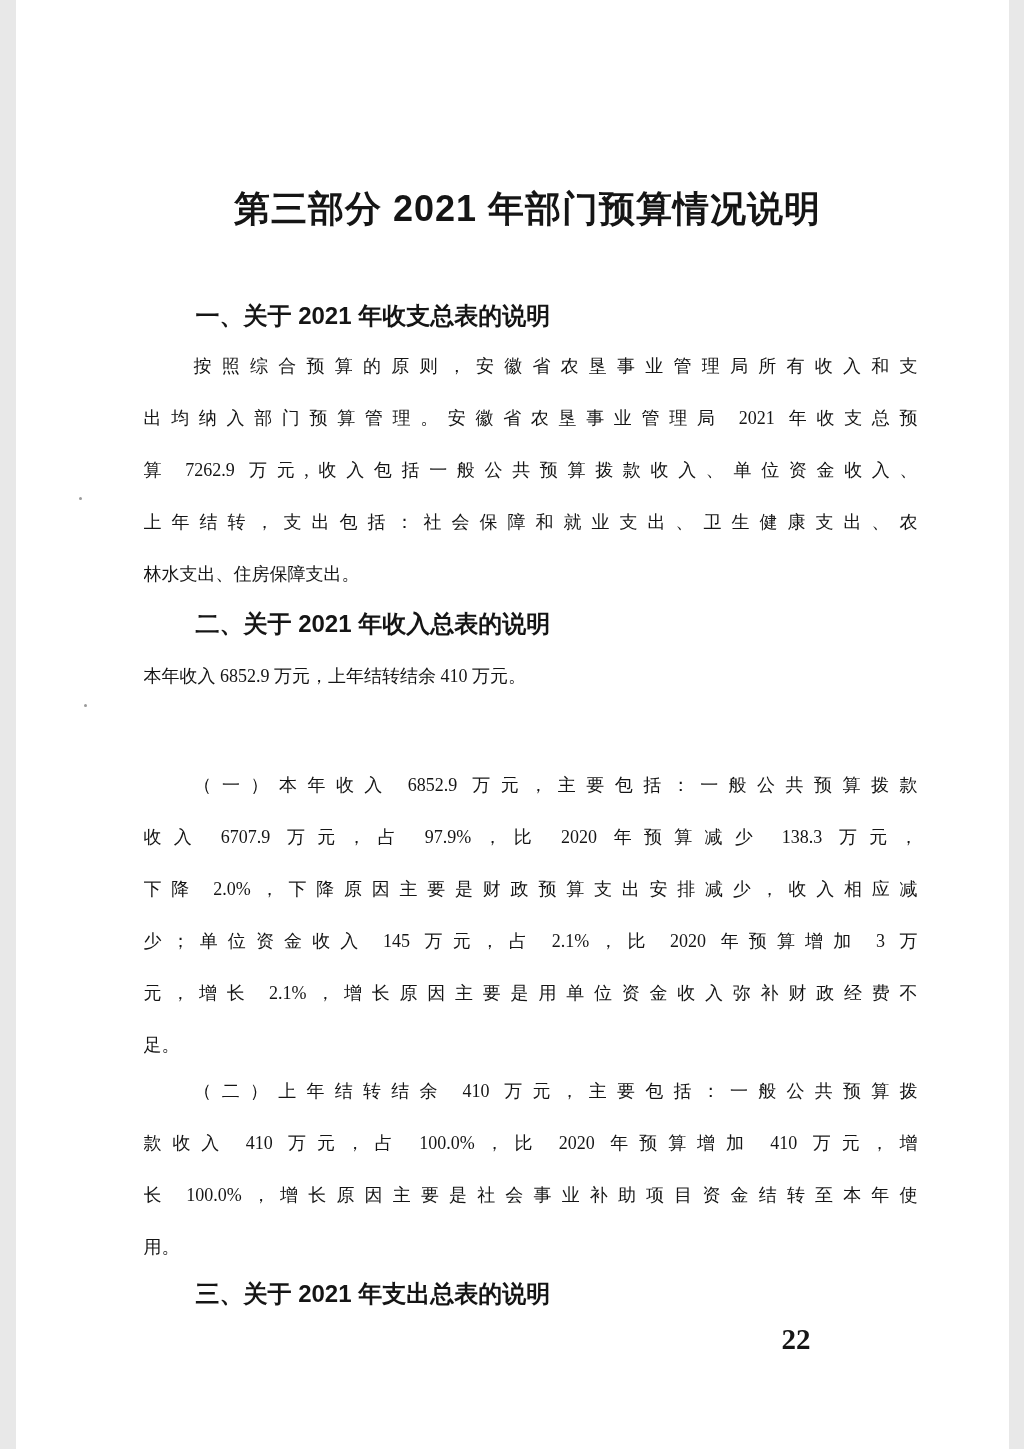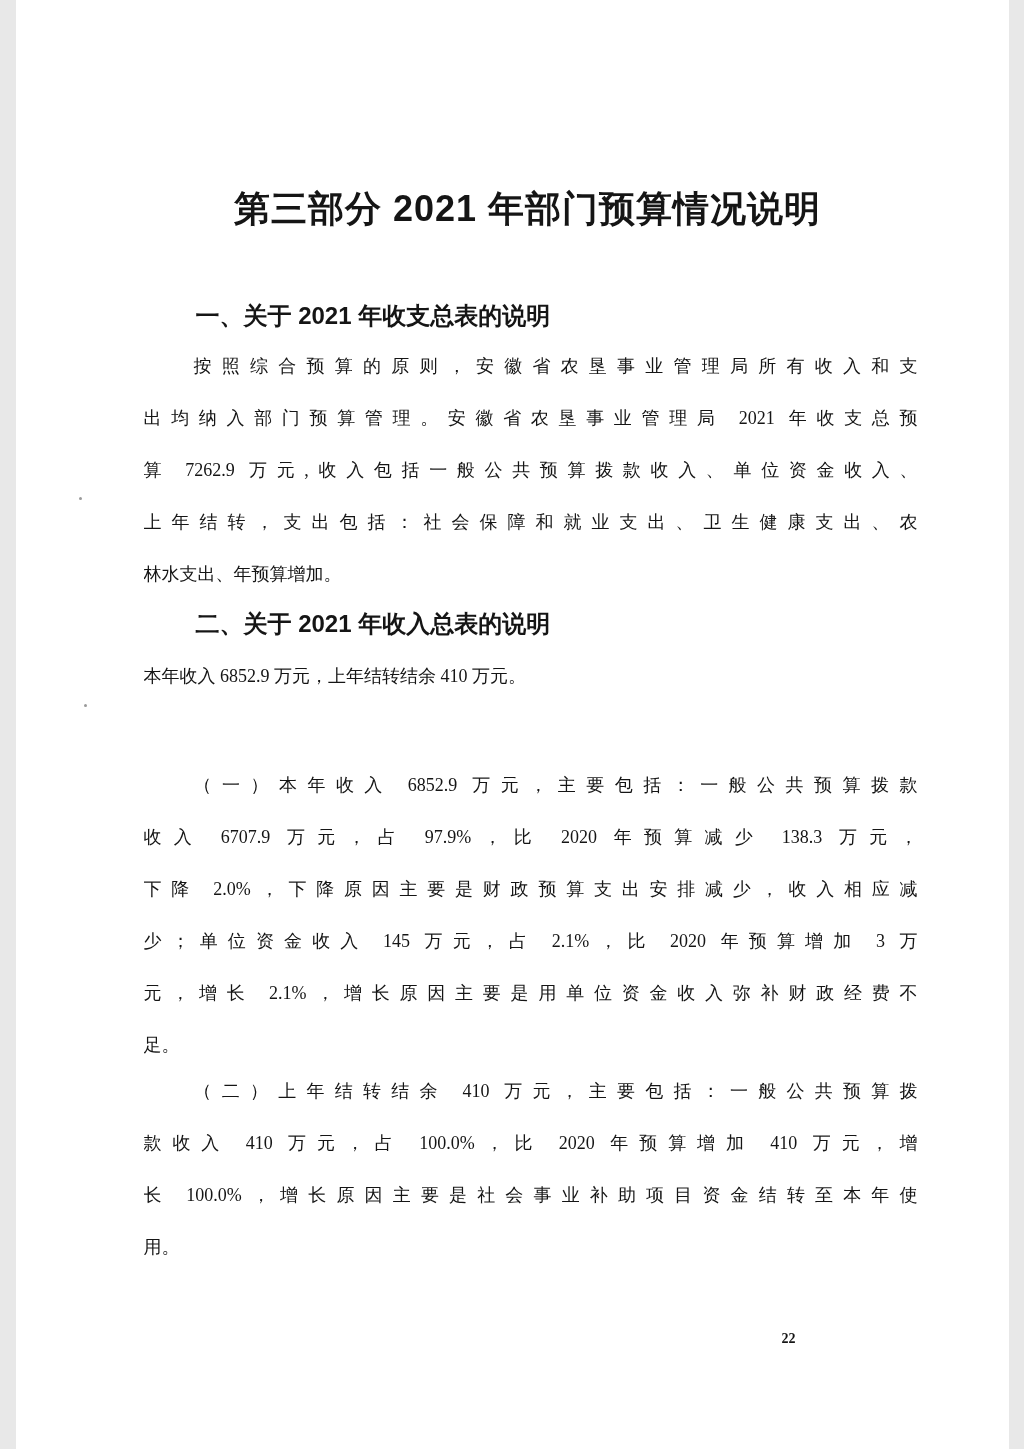--- a/index.html
+++ b/index.html
@@ -60,21 +60,21 @@
   }
   .line.indent {
     text-indent: 50px;
   }
   .page-number {
     position: absolute;
     top: 1326px;
     left: 766px;
     font-family: "Liberation Serif", "DejaVu Serif", serif;
     font-weight: 700;
-    font-size: 14px;
+    font-size: 29px;
     line-height: 26px;
   }
   .speck {
     position: absolute;
     width: 3px;
     height: 3px;
     border-radius: 50%;
     background: #9a9a9a;
   }
 </style>
@@ -85,21 +85,21 @@
 
   <h1 class="title">第三部分 2021 年部门预算情况说明</h1>
 
   <h2 class="heading" style="top: 290px;">一、关于 2021 年收支总表的说明</h2>
 
   <div class="para" style="top: 340px;">
     <div class="line full indent">按照综合预算的原则，安徽省农垦事业管理局所有收入和支</div>
     <div class="line full">出均纳入部门预算管理。安徽省农垦事业管理局 2021 年收支总预</div>
     <div class="line full">算 7262.9 万元,收入包括一般公共预算拨款收入、单位资金收入、</div>
     <div class="line full">上年结转，支出包括：社会保障和就业支出、卫生健康支出、农</div>
-    <div class="line">林水支出、年预算增加。</div>
+    <div class="line">林水支出、住房保障支出。</div>
   </div>
 
   <h2 class="heading" style="top: 598px;">二、关于 2021 年收入总表的说明</h2>
 
   <div class="para" style="top: 650px;">
     <div class="line">本年收入 6852.9 万元，上年结转结余 410 万元。</div>
   </div>
 
   <div class="para" style="top: 759px;">
     <div class="line full indent">（一）本年收入 6852.9 万元，主要包括：一般公共预算拨款</div>
@@ -110,19 +110,20 @@
     <div class="line">足。</div>
   </div>
 
   <div class="para" style="top: 1065px;">
     <div class="line full indent">（二）上年结转结余 410 万元，主要包括：一般公共预算拨</div>
     <div class="line full">款收入 410 万元，占 100.0%，比 2020 年预算增加 410 万元，增</div>
     <div class="line full">长 100.0%，增长原因主要是社会事业补助项目资金结转至本年使</div>
     <div class="line">用。</div>
   </div>
 
+  <h2 class="heading" style="top: 1268px;">三、关于 2021 年支出总表的说明</h2>
 
   <div class="page-number">22</div>
 
   <span class="speck" style="left: 63px; top: 497px;"></span>
   <span class="speck" style="left: 68px; top: 704px;"></span>
 
 </div>
 
 </body></html>

